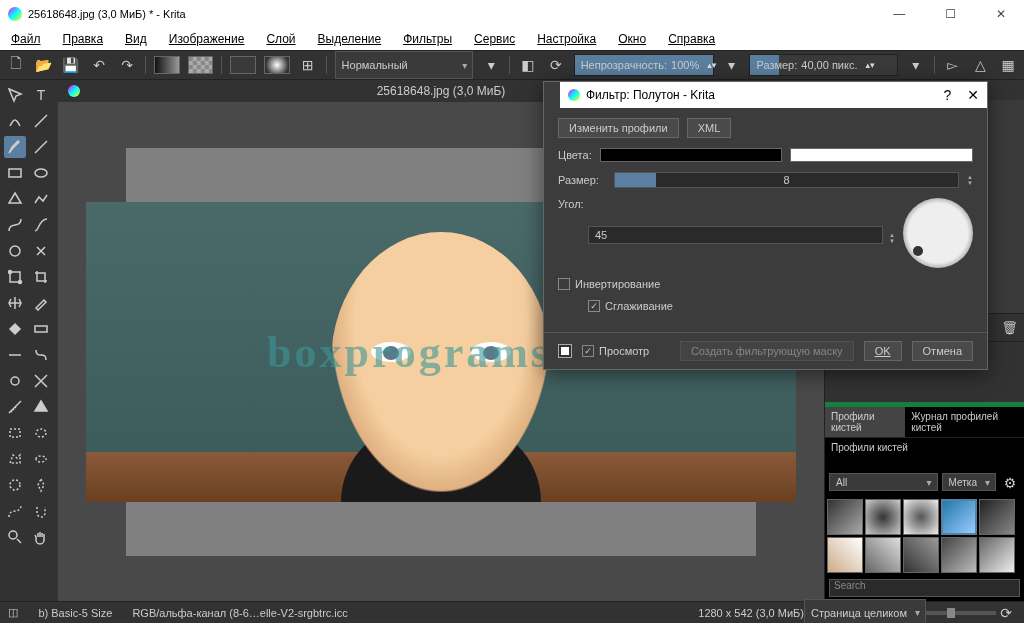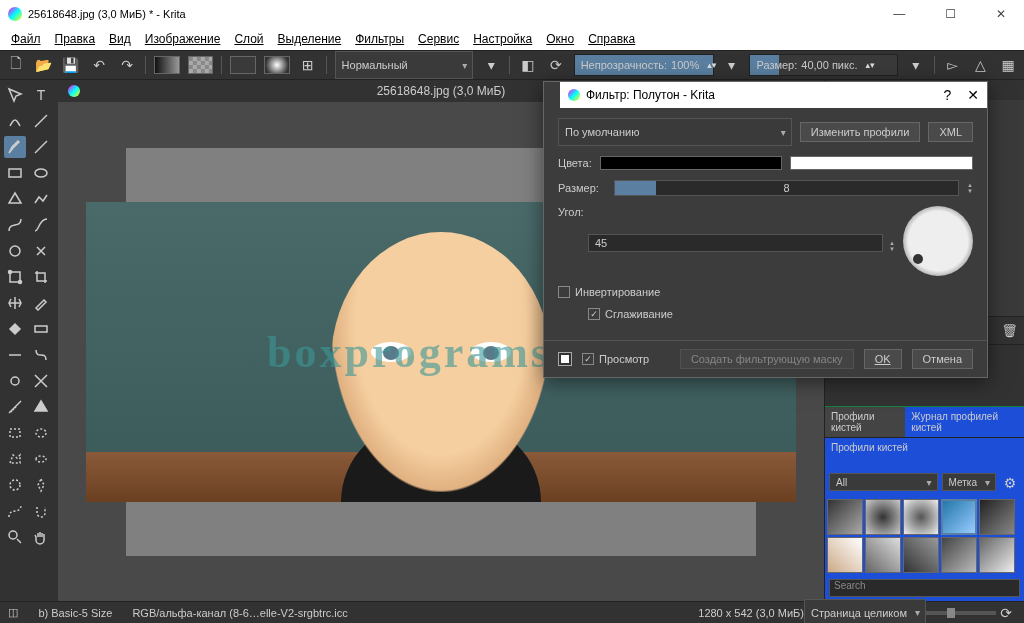--- a/index.html
+++ b/index.html
@@ -1,21 +1,21 @@
 <!DOCTYPE html>
 <html><head>
 <meta charset="utf-8">
 <style>
 * { box-sizing: border-box; margin: 0; padding: 0; font-family: "Segoe UI", Tahoma, sans-serif; }
 body { width: 1024px; height: 623px; background: #323232; color: #ccc; font-size: 11px; overflow: hidden; position: relative; }
 .titlebar { height: 28px; background: #fff; display: flex; align-items: center; padding: 0 8px; color: #000; }
 .titlebar .logo { width: 14px; height: 14px; margin-right: 6px; background: linear-gradient(135deg,#f0f,#0ff,#ff0); border-radius: 50%; }
 .titlebar .winctl { margin-left: auto; display: flex; gap: 20px; color: #444; font-size: 12px; }
 .titlebar .winctl span { cursor: pointer; padding: 4px 10px; }
-.menubar { height: 22px; background: #fff; display: flex; align-items: center; padding: 0 6px; gap: 4px; color: #000; }
+.menubar { height: 22px; background: #fff; display: flex; align-items: center; padding: 0 6px; gap: 12px; color: #000; }
 .menubar span { text-decoration: underline; text-decoration-color: #000; cursor: pointer; padding: 2px 5px; font-size: 12px; }
 .topbar1 { height: 30px; background: #323232; border-top: 1px solid #222; border-bottom: 1px solid #222; display: flex; align-items: center; padding: 0 6px; gap: 8px; }
 .tb-icon { width: 20px; height: 20px; display: inline-flex; align-items: center; justify-content: center; color: #ccc; font-size: 14px; cursor: pointer; }
 .tb-sep { width: 1px; height: 18px; background: #555; }
 .grad-swatch { display: inline-block; width: 26px; height: 18px; background: linear-gradient(90deg,#111,#999); border: 1px solid #666; }
 .pattern-swatch { display: inline-block; width: 26px; height: 18px; background: repeating-conic-gradient(#888 0 25%,#aaa 25% 50%) 50% / 8px 8px; border: 1px solid #666; }
 .brush-swatch { display: inline-block; width: 26px; height: 18px; background: radial-gradient(circle,#fff 0,#333 80%); border: 1px solid #666; }
 .select-like { background: #3a3a3a; border: 1px solid #555; height: 28px; padding: 0 18px 0 6px; color: #ccc; display: inline-flex; align-items: center; cursor: pointer; position: relative; }
 .select-like::after { content: "▾"; position: absolute; right: 5px; font-size: 10px; color: #aaa; }
 .slider-label { display: flex; align-items: center; height: 22px; background: linear-gradient(90deg,#5a7fa0 0,#5a7fa0 var(--p,100%),#3a3a3a var(--p,100%)); border: 1px solid #222; padding: 0 6px; gap: 4px; }
@@ -33,21 +33,21 @@
 .gray-pad { position: absolute; left: 40px; right: 40px; height: 54px; background: #808080; }
 .watermark { position: absolute; top: 50%; left: 50%; transform: translate(-50%,-50%); font-size: 44px; font-weight: bold; color: rgba(60,150,150,0.6); letter-spacing: 3px; font-family: Georgia, serif; }
 .baby-head { position: absolute; left: 50%; top: 30px; transform: translateX(-50%); width: 220px; height: 260px; background: radial-gradient(ellipse at 50% 35%, #f5cfa0 55%, #e0b080 70%, transparent 71%); border-radius: 50% 50% 45% 45%; }
 .suit { position: absolute; bottom: 0; left: 50%; transform: translateX(-50%); width: 200px; height: 80px; background: #1a1a1a; border-radius: 80px 80px 0 0; }
 .table { position: absolute; bottom: 0; left: 0; right: 0; height: 50px; background: linear-gradient(#8a5a3a,#6a4020); }
 .right-dock { width: 200px; background: #323232; border-left: 1px solid #222; display: flex; flex-direction: column; }
 .dock-top { height: 240px; background: #3a3a3a; }
 .dock-layers { height: 100px; background: #323232; border-top: 1px solid #222; position: relative; }
 .layer-icons { display: flex; gap: 6px; padding: 6px; border-bottom: 1px solid #222; }
 .layer-icons span { font-size: 13px; cursor: pointer; color: #ccc; }
-.dock-brush { flex: 1; background: #1d4ed8; border-top: 1px solid #15803d; display: flex; flex-direction: column; }
+.dock-brush { flex: 1; background: #000000; border-top: 5px solid #15803d; display: flex; flex-direction: column; }
 .dock-tabs { display: flex; font-size: 10px; border-bottom: 1px solid #222; }
 .dock-tabs span { padding: 4px 6px; cursor: pointer; }
 .dock-tabs span.active { background: #444; }
 .brush-search { background: #2a2a2a; border: 1px solid #555; margin: 4px; height: 18px; padding: 0 4px; font-size: 10px; color: #888; }
 .brush-filter { display: flex; gap: 4px; padding: 16px 4px 4px; }
 .brush-filter .select-like { flex: 1; font-size: 10px; height: 18px; }
 .brush-grid { display: flex; flex-wrap: wrap; gap: 2px; padding: 2px; overflow: hidden; }
 .brush-cell { width: 36px; height: 36px; background: #aaa; border: 1px solid #666; }
 .brush-cell.sel { border: 2px solid #5a7fa0; }
 .statusbar { height: 22px; background: #323232; border-top: 1px solid #222; display: flex; align-items: center; padding: 0 8px; gap: 20px; font-size: 11px; }
@@ -404,21 +404,20 @@
   <div class="dlg-title">
     <div class="logo-s"></div>
     <span>Фильтр: Полутон - Krita</span>
     <div class="ctl">
       <span>?</span>
       <span>✕</span>
     </div>
   </div>
   <div class="dlg-body">
     <div class="dlg-row">
-      <span class="select-like" style="flex:1">По умолчанию</span>
       <span class="dlg-btn">Изменить профили</span>
       <span class="dlg-btn">XML</span>
     </div>
     <div class="dlg-row">
       <span>Цвета:</span>
       <div class="color-swatch" style="background:#000"></div>
       <div class="color-swatch" style="background:#fff"></div>
     </div>
     <div class="dlg-row">
       <span style="width:48px">Размер:</span>

